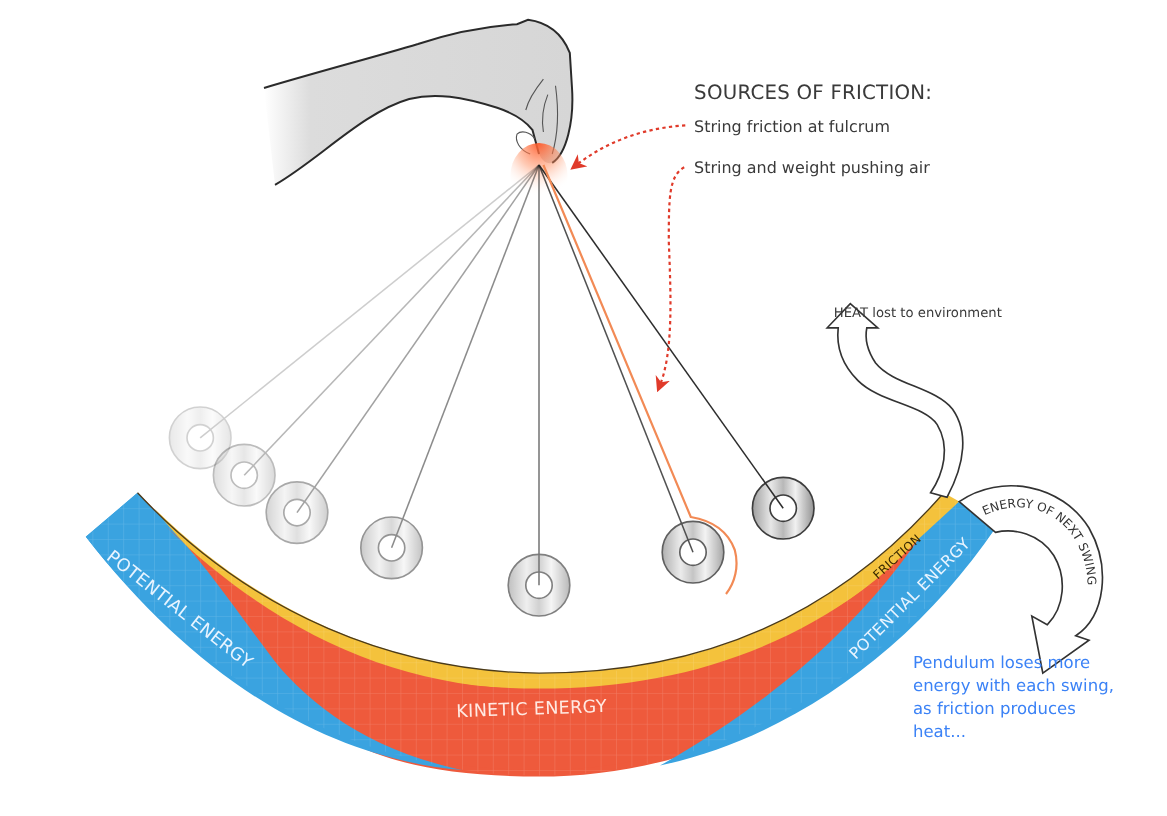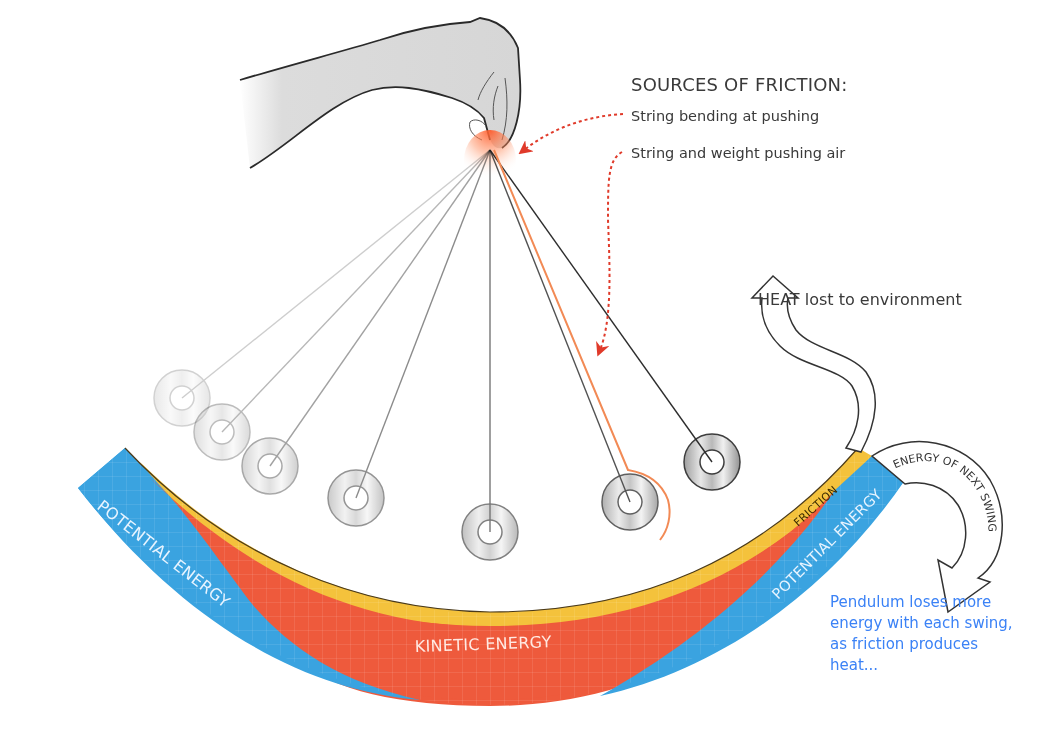--- a/index.html
+++ b/index.html
@@ -4,21 +4,21 @@
 <style>
   html, body { margin: 0; padding: 0; background: #ffffff; }
   body { width: 1061px; height: 742px; overflow: hidden; position: relative; font-family: "Liberation Sans", "DejaVu Sans", sans-serif; }
   #stage { position: absolute; left: 0; top: 0; width: 1061px; height: 742px; }
   .lbl { font-family: "DejaVu Sans", "Liberation Sans", sans-serif; fill: #333; }
   .band-text { font-family: "DejaVu Sans", "Liberation Sans", sans-serif; letter-spacing: 0.3px; }
   .txt { position: absolute; color: #3a3a3a; font-family: "DejaVu Sans", "Liberation Sans", sans-serif; white-space: nowrap; }
   #title-sources { left: 631px; top: 74px; font-size: 18px; letter-spacing: 0.2px; }
   #src-1 { left: 631px; top: 108px; font-size: 14.5px; }
   #src-2 { left: 631px; top: 145px; font-size: 14.5px; text-align: center; }
-  #heat-label { left: 758px; top: 277px; font-size: 16px; margin-top: 13px; }
+  #heat-label { left: 758px; top: 277px; font-size: 12px; }
   #note { left: 830px; top: 592px; font-size: 15px; line-height: 21px; white-space: normal; width: 200px; color: #3b82f6; }
 </style>
 </head>
 <body>
 
 <svg id="stage" width="1061" height="742" viewBox="0 0 1061 742" xmlns="http://www.w3.org/2000/svg">
   <defs>
     <linearGradient id="armFade" x1="0" y1="0" x2="1" y2="0">
       <stop offset="0" stop-color="#ffffff"></stop>
       <stop offset="0.15" stop-color="#dcdcdc"></stop>
@@ -123,16 +123,16 @@
   <path d="M861,452 C878,420 880,392 866,372 C850,352 812,350 796,330 C788,318 786,308 788,298 L798,298 L773,276 L752,298 L762,298 C760,316 766,332 780,346 C800,366 840,368 852,386 C864,406 858,430 846,448 Z" fill="#ffffff" stroke="#333" stroke-width="1.5"></path>
 
   <path d="M872,456 C910,430 965,440 990,480 C1010,515 1005,560 978,578 L990,582 L948,612 L938,560 L952,568 C968,552 970,525 958,505 C945,485 922,480 905,484 Z" fill="#ffffff" stroke="#333" stroke-width="1.5"></path>
   <text font-size="11" class="lbl" fill="#222">
     <textPath href="#nextSwingPath" startOffset="2%">ENERGY OF NEXT SWING</textPath>
   </text>
   <path id="nextSwingPath" d="M892,470 C930,450 968,466 982,500 C992,524 990,546 980,560" fill="none" stroke="none"></path>
 </svg>
 
 <div class="txt" id="title-sources">SOURCES OF FRICTION:</div>
-<div class="txt" id="src-1">String bending at pushing</div>
+<div class="txt" id="src-1">String friction at fulcrum</div>
 <div class="txt" id="src-2">String and weight pushing air</div>
 <div class="txt" id="heat-label">HEAT lost to environment</div>
 <div class="txt" id="note">Pendulum loses more energy with each swing, as friction produces heat...</div>
 
 </body></html>

